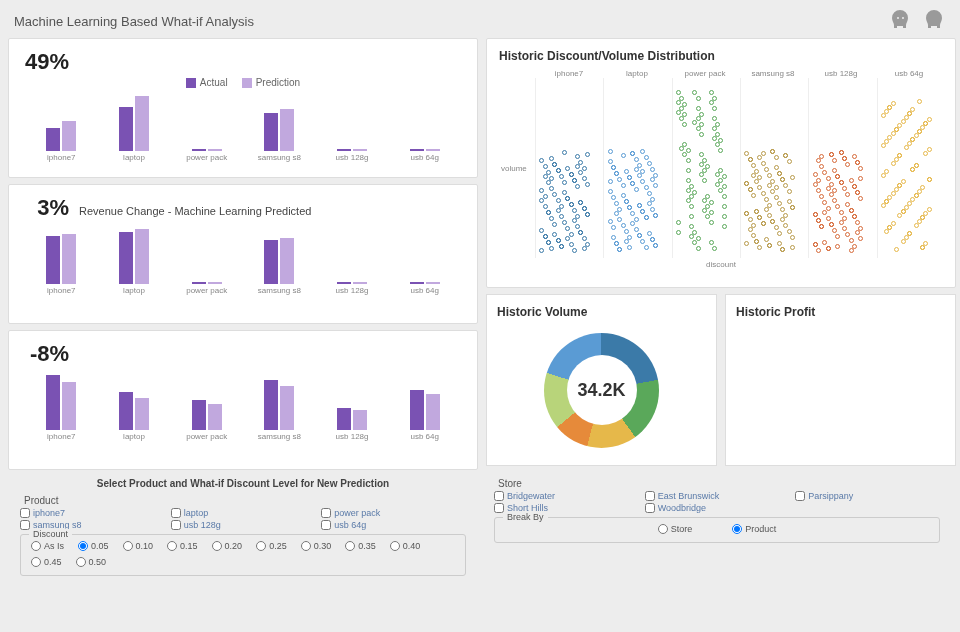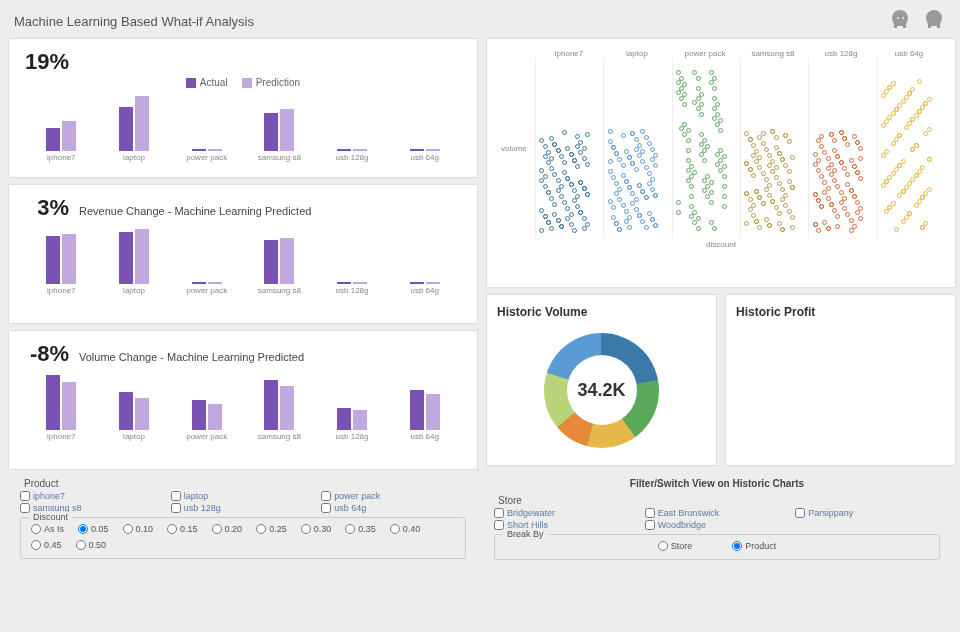--- a/index.html
+++ b/index.html
@@ -102,21 +102,21 @@
     <span><svg viewBox="0 0 24 24">
           <path d="M12 2a8 8 0 00-8 8c0 3 2 5 2 7v3h3v-2h6v2h3v-3c0-2 2-4 2-7a8 8 0 00-8-8z"></path>
         </svg></span>
   </div>
 </div>
 
 <div class="grid">
   <div class="col" id="left-col">
       <div class="card bar-card">
     <div class="bar-header">
-      <div class="pct">19%</div>
+      <div class="pct">49%</div>
     </div>
     <div class="legend">
       <div class="legend-item">
             <span class="swatch actual"></span>
             <span>Actual</span>
           </div>
       <div class="legend-item">
             <span class="swatch prediction"></span>
             <span>Prediction</span>
           </div>
@@ -213,21 +213,20 @@
         <div class="bar a" style="height:2px"></div>
         <div class="bar p" style="height:2px"></div>
       </div>
       <div class="cat-label">usb 64g</div>
     </div>
         </div>
       </div>
       <div class="card bar-card">
     <div class="bar-header">
       <div class="pct">-8%</div>
-      <div class="bar-title">Volume Change - Machine Learning Predicted</div>
     </div>
 
     <div class="bar-chart">
           <div class="bar-group">
       <div class="bars">
         <div class="bar a" style="height:55px"></div>
         <div class="bar p" style="height:48px"></div>
       </div>
       <div class="cat-label">iphone7</div>
     </div>
@@ -264,20 +263,21 @@
         <div class="bar a" style="height:40px"></div>
         <div class="bar p" style="height:36px"></div>
       </div>
       <div class="cat-label">usb 64g</div>
     </div>
         </div>
       </div>
     </div>
   <div class="col" id="right-col">
       <div class="card scatter-card">
+        <div class="scatter-title">Historic Discount/Volume Distribution</div>
   <div class="facet-row">
           <div class="facet-label">iphone7</div>
           <div class="facet-label">laptop</div>
           <div class="facet-label">power pack</div>
           <div class="facet-label">samsung s8</div>
           <div class="facet-label">usb 128g</div>
           <div class="facet-label">usb 64g</div>
         </div>
         <div class="scatter-body">
           <span class="y-axis-label">volume</span>
@@ -789,20 +789,21 @@
         </div>
         <div class="donut-card">
           <div class="donut-title">Historic Profit</div>
         </div>
       </div>
     </div>
 </div>
 
 <div class="controls-row" style="padding:0 10px;">
   <div class="controls-card" style="flex:1;">
+    <div class="controls-title">Select Product and What-if Discount Level for New Prediction</div>
     <div class="control-group">
       <div class="group-label">Product</div>
       <div class="check-grid" id="product-checks">
           <label class="check-item"><input type="checkbox" style=""> iphone7</label>
           <label class="check-item"><input type="checkbox" style=""> laptop</label>
           <label class="check-item"><input type="checkbox" style=""> power pack</label>
           <label class="check-item"><input type="checkbox" style=""> samsung s8</label>
           <label class="check-item"><input type="checkbox" style=""> usb 128g</label>
           <label class="check-item"><input type="checkbox" style=""> usb 64g</label>
         </div>
@@ -818,21 +819,20 @@
           <label class="radio-item"><input type="radio" name="disc" style=""> 0.25</label>
           <label class="radio-item"><input type="radio" name="disc" style=""> 0.30</label>
           <label class="radio-item"><input type="radio" name="disc" style=""> 0.35</label>
           <label class="radio-item"><input type="radio" name="disc" style=""> 0.40</label>
           <label class="radio-item"><input type="radio" name="disc" style=""> 0.45</label>
           <label class="radio-item"><input type="radio" name="disc" style=""> 0.50</label>
         </div>
     </div>
   </div>
   <div class="controls-card" style="flex:1;">
-    <div class="controls-title">Filter/Switch View on Historic Charts</div>
     <div class="control-group">
       <div class="group-label">Store</div>
       <div class="check-grid" id="store-checks">
           <label class="check-item"><input type="checkbox" style=""> Bridgewater</label>
           <label class="check-item"><input type="checkbox" style=""> East Brunswick</label>
           <label class="check-item"><input type="checkbox" style=""> Parsippany</label>
           <label class="check-item"><input type="checkbox" style=""> Short Hills</label>
           <label class="check-item"><input type="checkbox" style=""> Woodbridge</label>
         </div>
     </div>

